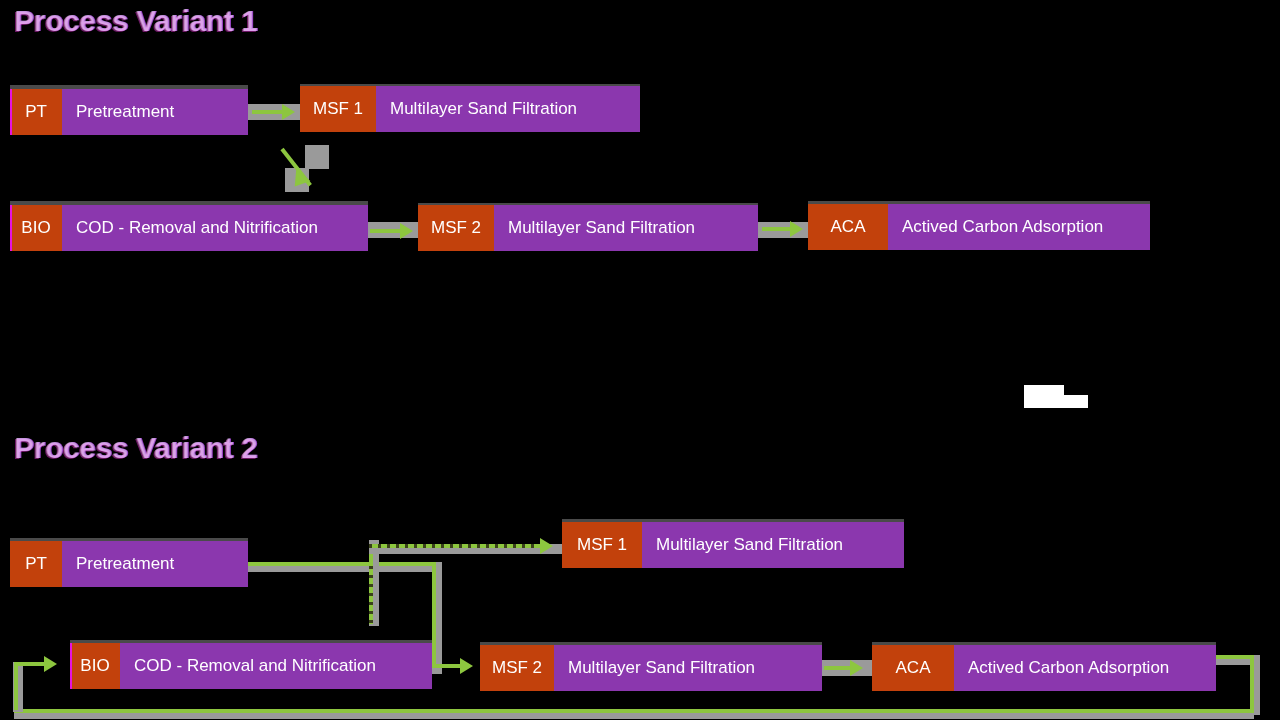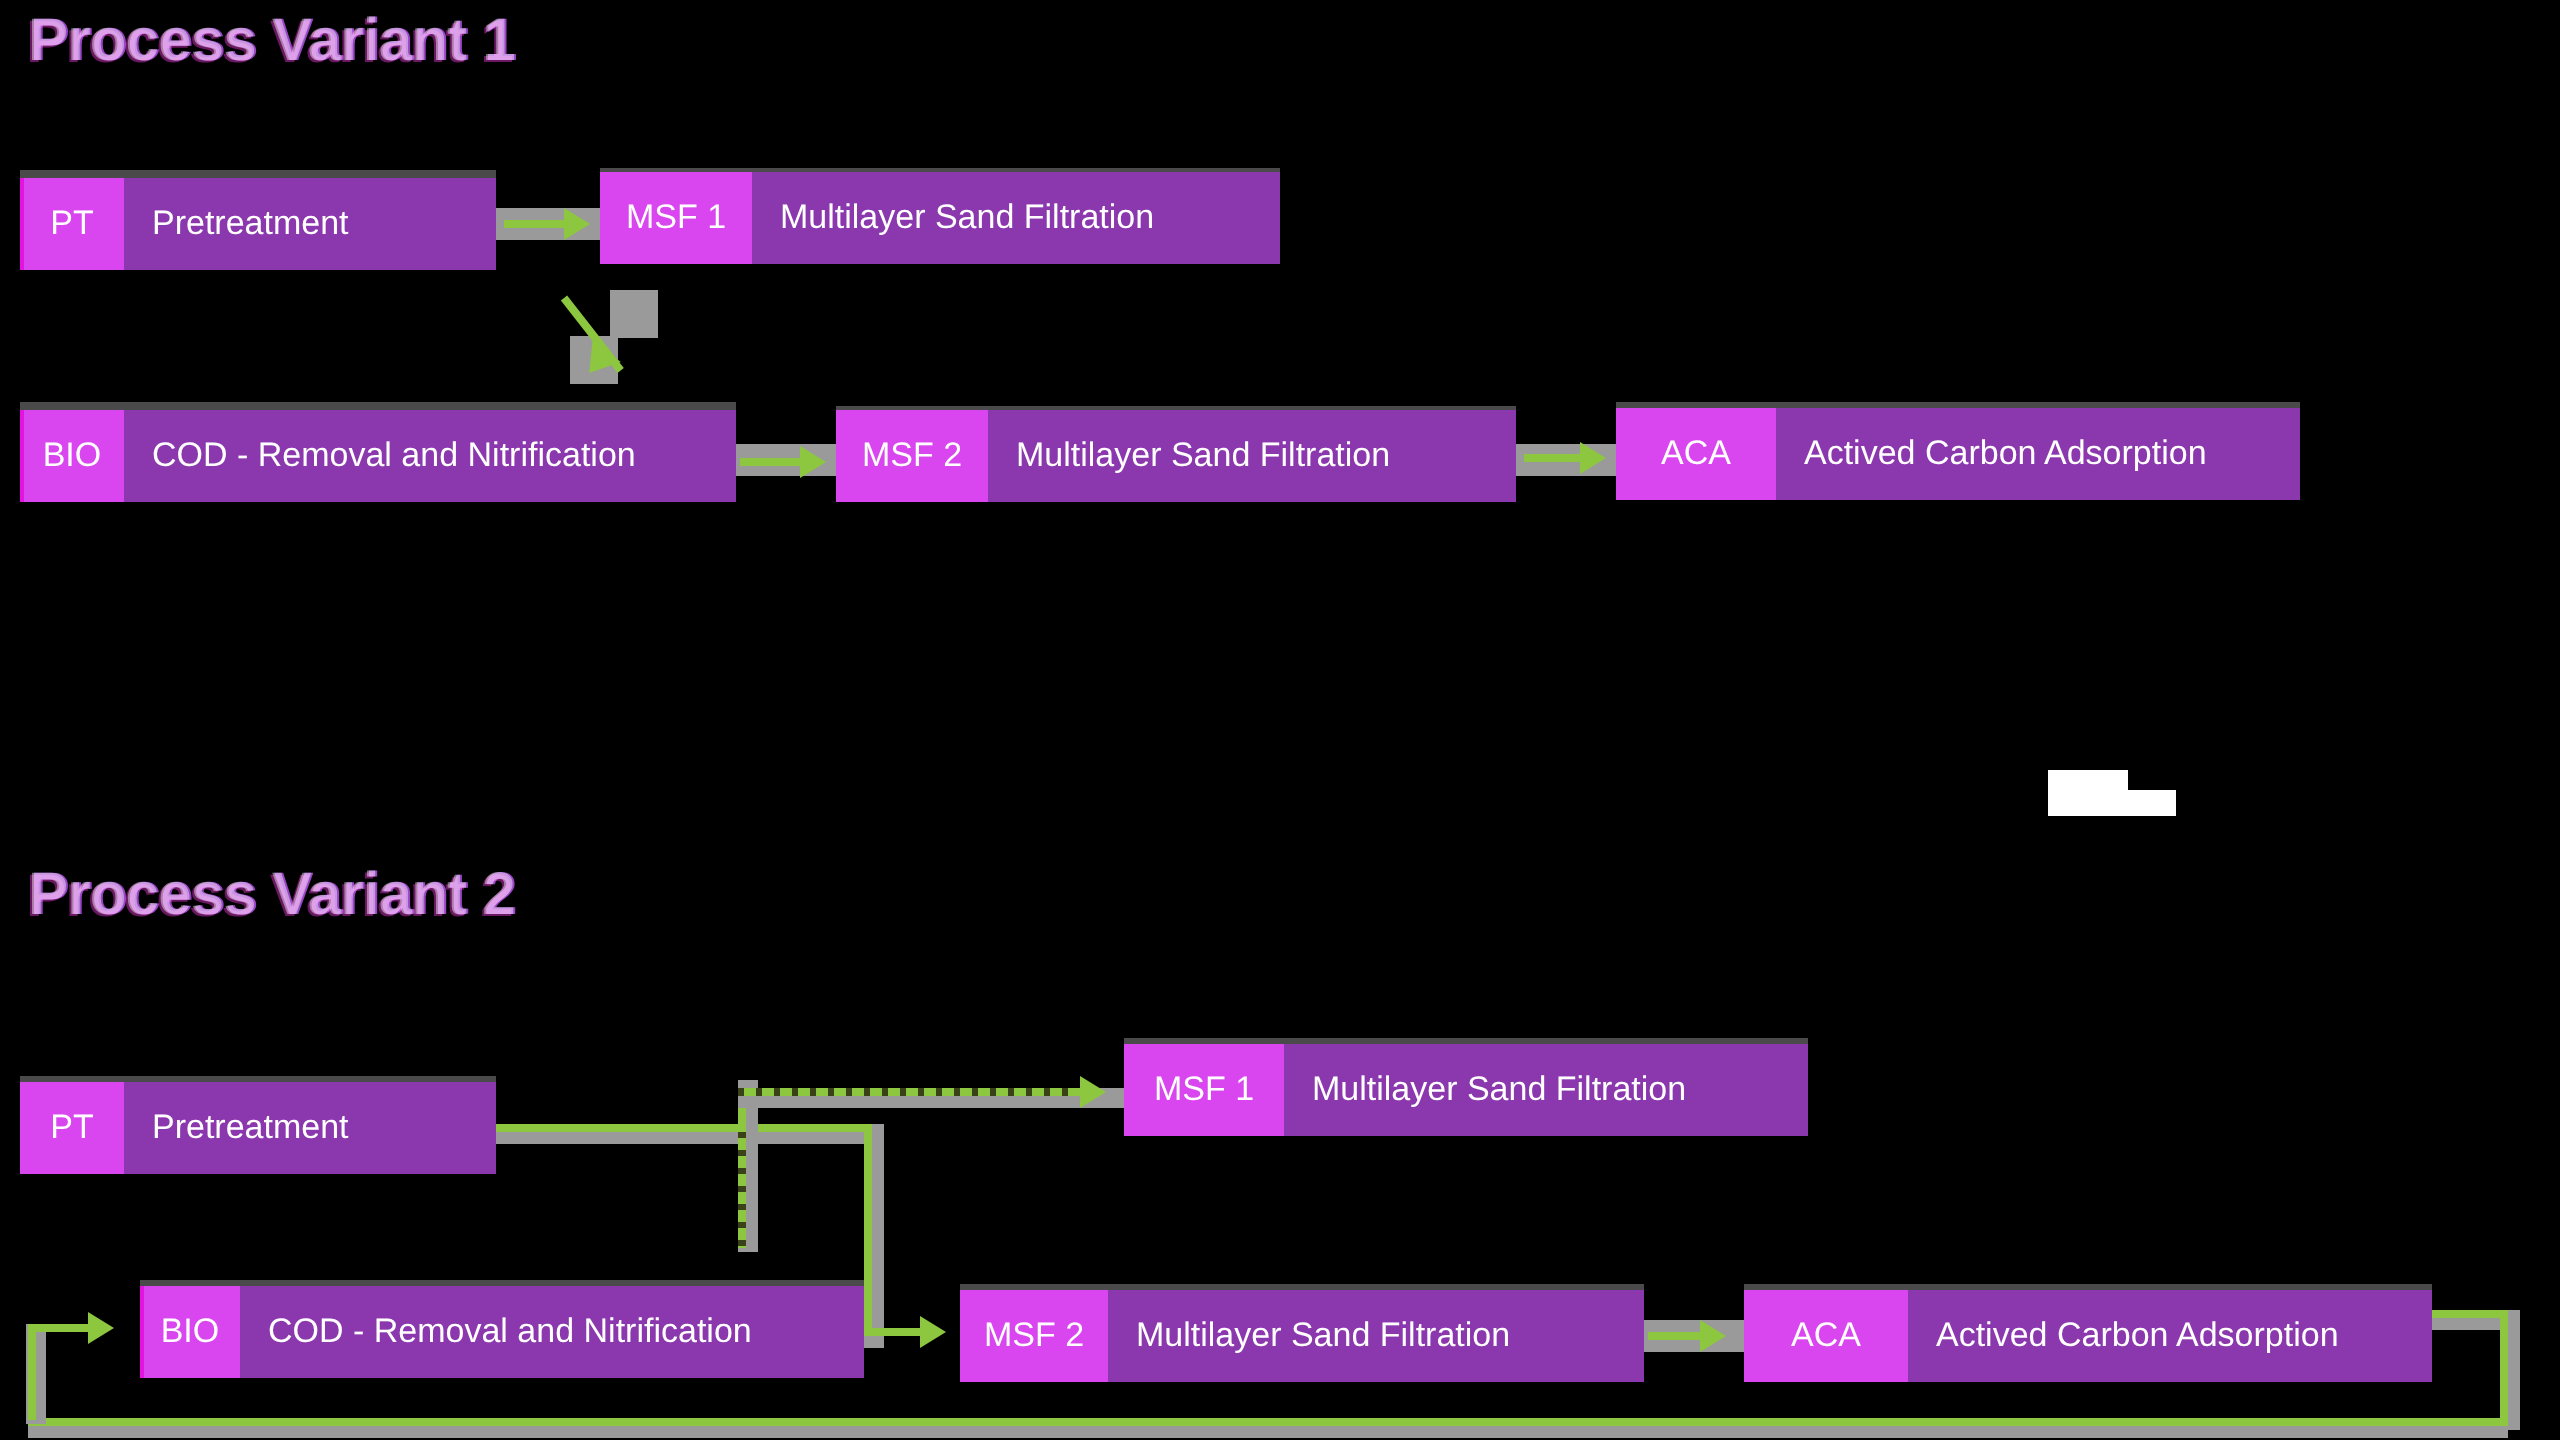--- a/index.html
+++ b/index.html
@@ -57,21 +57,21 @@
     position: absolute;
     display: flex;
     align-items: stretch;
     box-sizing: border-box;
     height: 46px;
   }
   .node .tag {
     display: flex;
     align-items: center;
     justify-content: center;
-    background: #d946ef;
+    background: #c2410c;
     color: #ffffff;
     font-size: 17px;
     flex: 0 0 auto;
     box-sizing: border-box;
   }
   .node .label {
     display: flex;
     align-items: center;
     background: #8b37ae;
     color: #ffffff;

